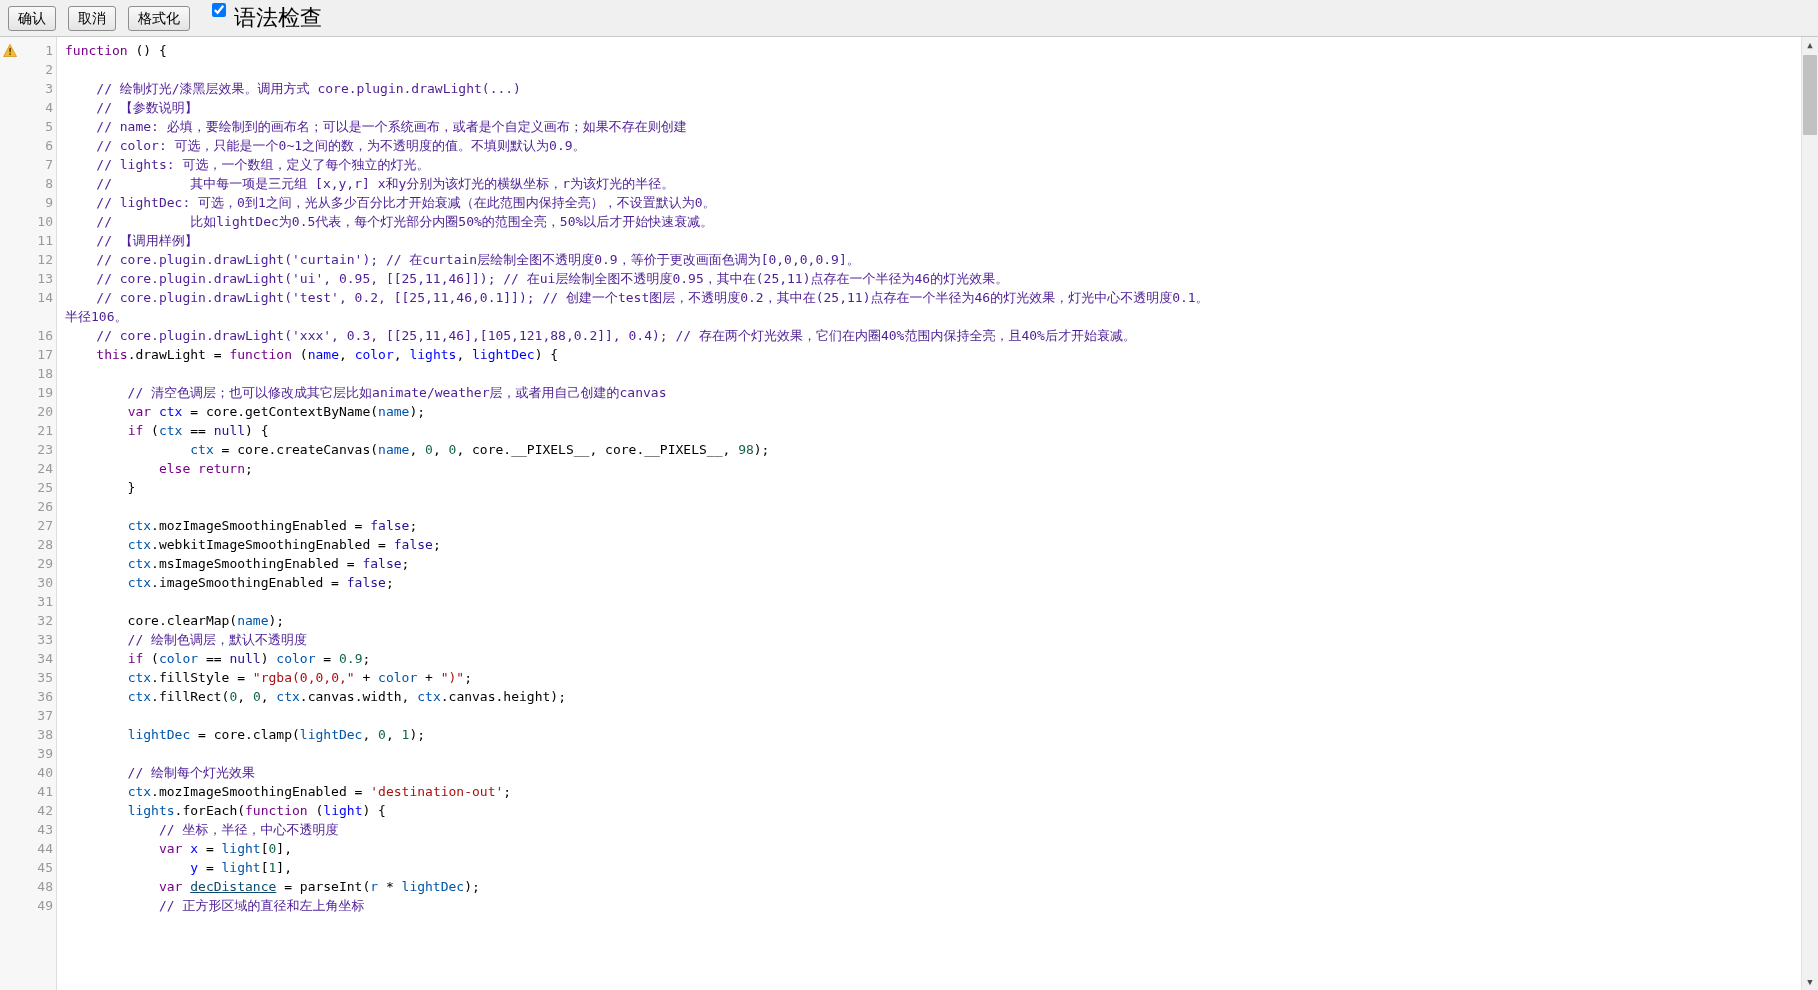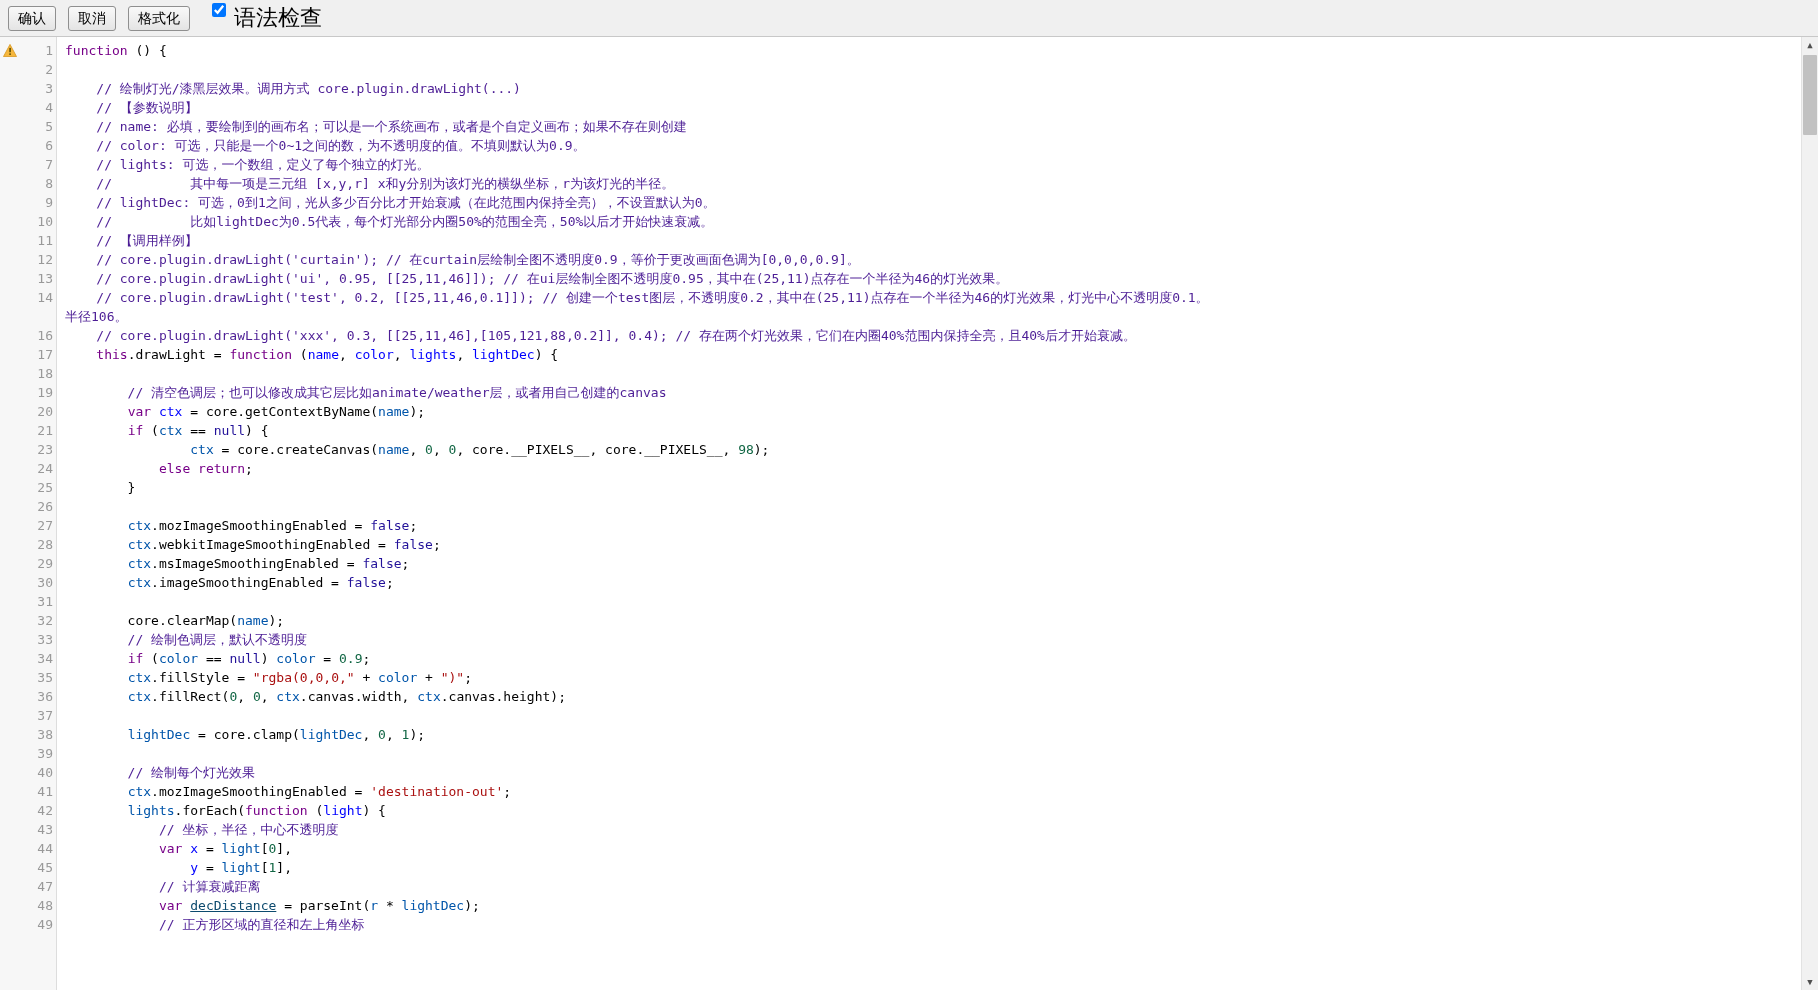--- a/index.html
+++ b/index.html
@@ -124,21 +124,20 @@
       <div class="row"><span class="marker"></span><span class="ln">36</span><span class="code"><span class="tk-p">        </span><span class="tk-v">ctx</span><span class="tk-p">.fillRect(</span><span class="tk-n">0</span><span class="tk-p">, </span><span class="tk-n">0</span><span class="tk-p">, </span><span class="tk-v">ctx</span><span class="tk-p">.canvas.width, </span><span class="tk-v">ctx</span><span class="tk-p">.canvas.height);</span></span></div>
       <div class="row"><span class="marker"></span><span class="ln">37</span><span class="code"></span></div>
       <div class="row"><span class="marker"></span><span class="ln">38</span><span class="code"><span class="tk-p">        </span><span class="tk-v">lightDec</span><span class="tk-p"> = core.clamp(</span><span class="tk-v">lightDec</span><span class="tk-p">, </span><span class="tk-n">0</span><span class="tk-p">, </span><span class="tk-n">1</span><span class="tk-p">);</span></span></div>
       <div class="row"><span class="marker"></span><span class="ln">39</span><span class="code"></span></div>
       <div class="row"><span class="marker"></span><span class="ln">40</span><span class="code"><span class="tk-c">        // 绘制每个灯光效果</span></span></div>
       <div class="row"><span class="marker"></span><span class="ln">41</span><span class="code"><span class="tk-p">        </span><span class="tk-v">ctx</span><span class="tk-p">.mozImageSmoothingEnabled = </span><span class="tk-s">'destination-out'</span><span class="tk-p">;</span></span></div>
       <div class="row"><span class="marker"></span><span class="ln">42</span><span class="code"><span class="tk-p">        </span><span class="tk-v">lights</span><span class="tk-p">.forEach(</span><span class="tk-k">function</span><span class="tk-p"> (</span><span class="tk-d">light</span><span class="tk-p">) {</span></span></div>
       <div class="row"><span class="marker"></span><span class="ln">43</span><span class="code"><span class="tk-c">            // 坐标，半径，中心不透明度</span></span></div>
       <div class="row"><span class="marker"></span><span class="ln">44</span><span class="code"><span class="tk-p">            </span><span class="tk-k">var</span><span class="tk-p"> </span><span class="tk-d">x</span><span class="tk-p"> = </span><span class="tk-v">light</span><span class="tk-p">[</span><span class="tk-n">0</span><span class="tk-p">],</span></span></div>
       <div class="row"><span class="marker"></span><span class="ln">45</span><span class="code"><span class="tk-p">                </span><span class="tk-d">y</span><span class="tk-p"> = </span><span class="tk-v">light</span><span class="tk-p">[</span><span class="tk-n">1</span><span class="tk-p">],</span></span></div>
-      <div class="row"><span class="marker"></span><span class="ln">47</span><span class="code"><span class="tk-c">            // 计算衰减距离</span></span></div>
       <div class="row"><span class="marker"></span><span class="ln">48</span><span class="code"><span class="tk-p">            </span><span class="tk-k">var</span><span class="tk-p"> </span><span class="tk-u">decDistance</span><span class="tk-p"> = parseInt(</span><span class="tk-v">r</span><span class="tk-p"> * </span><span class="tk-v">lightDec</span><span class="tk-p">);</span></span></div>
       <div class="row"><span class="marker"></span><span class="ln">49</span><span class="code"><span class="tk-c">            // 正方形区域的直径和左上角坐标</span></span></div>
     </div>
   <div class="scrollbar">
     <div class="sb-btn up">▲</div>
     <div class="sb-thumb"></div>
     <div class="sb-btn down">▼</div>
   </div>
 </div>
 

